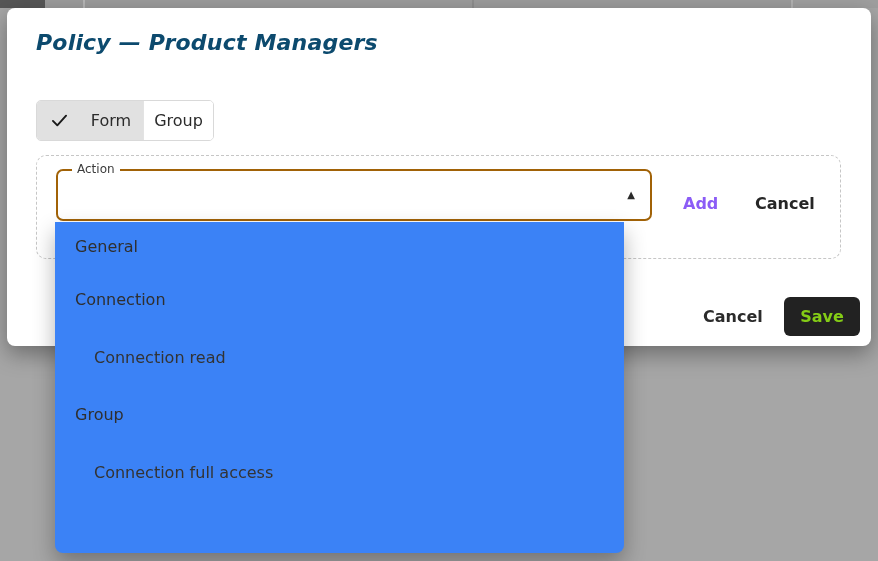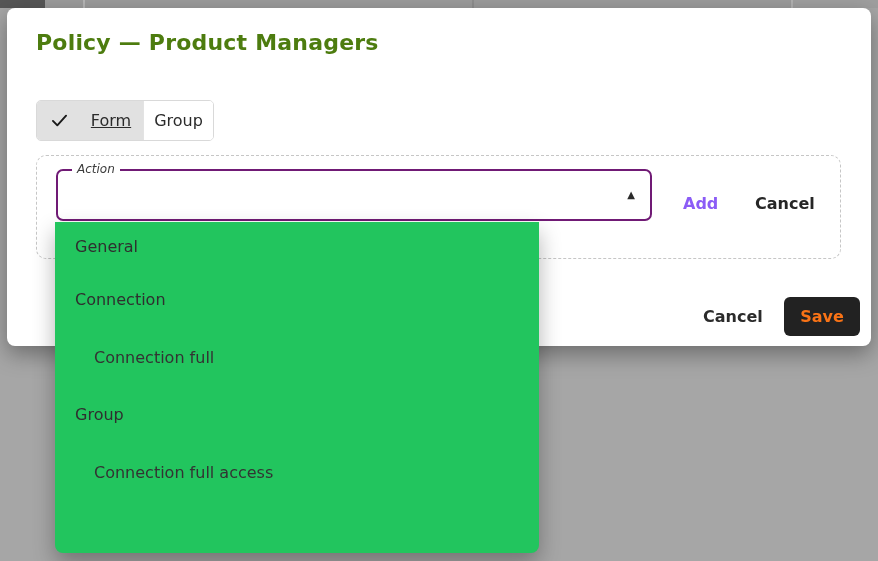--- a/index.html
+++ b/index.html
@@ -18,47 +18,46 @@
   .bd-right{position:absolute;left:793px;top:0;width:85px;height:8px;background:#9f9f9f;}
 
   
   .modal{
     position:absolute;left:7px;top:8px;width:864px;height:338px;
     background:#ffffff;border-radius:8px;
     box-shadow:0 8px 22px rgba(0,0,0,0.35);
   }
   .modal-title{
     position:absolute;left:29px;top:22px;
-    font-size:22px;font-weight:700;color:#4d7c0f;letter-spacing:0.2px;
+    font-size:22px;font-weight:700;color:#0c4a6e;letter-spacing:0.2px;font-style:italic;
   }
 
   
   .view-toggle{
     position:absolute;left:29px;top:92px;height:41px;display:flex;
     border:1px solid #d9d9d9;border-radius:5px;overflow:hidden;background:#fff;
     box-sizing:border-box;
   }
   .toggle-seg{display:flex;align-items:center;justify-content:center;
     font-size:16px;color:#2b2b2b;box-sizing:border-box;cursor:pointer;}
-  .toggle-seg.selected{background:#e1e1e1;width:106px;gap:21px;text-decoration:underline;}
+  .toggle-seg.selected{background:#e1e1e1;width:106px;gap:21px;}
   .toggle-seg.unselected{background:#ffffff;width:70px;border-left:1px solid #e3e3e3;}
   .check-icon{display:flex;align-items:center;}
 
   
   .action-box{
     position:absolute;left:29px;top:147px;width:805px;height:104px;
     border:1px dashed #c6c6c6;border-radius:10px;box-sizing:border-box;
   }
 
   
   .action-select{
     position:absolute;left:49px;top:161px;width:596px;height:52px;
-    border:2px solid #701a75;border-radius:7px;background:#fff;box-sizing:border-box;
+    border:2px solid #a16207;border-radius:7px;background:#fff;box-sizing:border-box;
     cursor:pointer;
-    font-style:italic;
   }
   .action-legend{
     position:absolute;left:14px;top:-9px;background:#ffffff;padding:0 5px;
     font-size:12px;color:#3c3c3c;line-height:15px;
   }
   .action-value{position:absolute;left:14px;top:15px;font-size:16px;color:#222;}
   .caret-up-icon{
     position:absolute;right:15px;top:50%;transform:translateY(-50%);
     font-size:10px;color:#2a2a2a;line-height:10px;
   }
@@ -70,29 +69,29 @@
     position:absolute;left:748px;top:186px;font-size:16px;font-weight:700;color:#262626;cursor:pointer;
   }
 
   
   .footer-cancel{
     position:absolute;left:696px;top:299px;font-size:16px;font-weight:700;color:#2b2b2b;cursor:pointer;
   }
   .save-button{
     position:absolute;left:777px;top:289px;width:76px;height:39px;
     background:#222222;border:none;border-radius:6px;
-    color:#f97316;font-size:16px;font-weight:700;
+    color:#84cc16;font-size:16px;font-weight:700;
     display:flex;align-items:center;justify-content:center;cursor:pointer;
     font-family:inherit;
   }
 
   
   .dropdown{
-    position:absolute;left:55px;top:222px;width:484px;height:331px;
-    background:#22c55e;border-radius:0 0 8px 8px;overflow:hidden;
+    position:absolute;left:55px;top:222px;width:569px;height:331px;
+    background:#3b82f6;border-radius:0 0 8px 8px;overflow:hidden;
     box-shadow:0 10px 22px rgba(0,0,0,0.30);z-index:5;
   }
   .dd-row{height:57.5px;display:flex;align-items:center;font-size:16px;color:#333;box-sizing:border-box;}
   .dd-row:first-child{height:49px;}
   .dd-row.group-header{padding-left:20px;color:#2f2f2f;}
   .dd-row.option{padding-left:39px;cursor:pointer;}
   .dd-row.highlighted{background:#e2e2e2;}
 </style>
 </head>
 <body>
@@ -135,18 +134,18 @@
     <div class="inline-add">Add</div>
     <div class="inline-cancel">Cancel</div>
 
     <div class="footer-cancel">Cancel</div>
     <button class="save-button">Save</button>
   </div>
 
   <div class="dropdown" id="dropdown-list">
       <div class="dd-row group-header">General</div>
       <div class="dd-row group-header">Connection</div>
-      <div class="dd-row option">Connection full</div>
+      <div class="dd-row option">Connection read</div>
       <div class="dd-row group-header">Group</div>
       <div class="dd-row option">Connection full access</div>
     </div>
 
 </div>
 
 </body></html>

